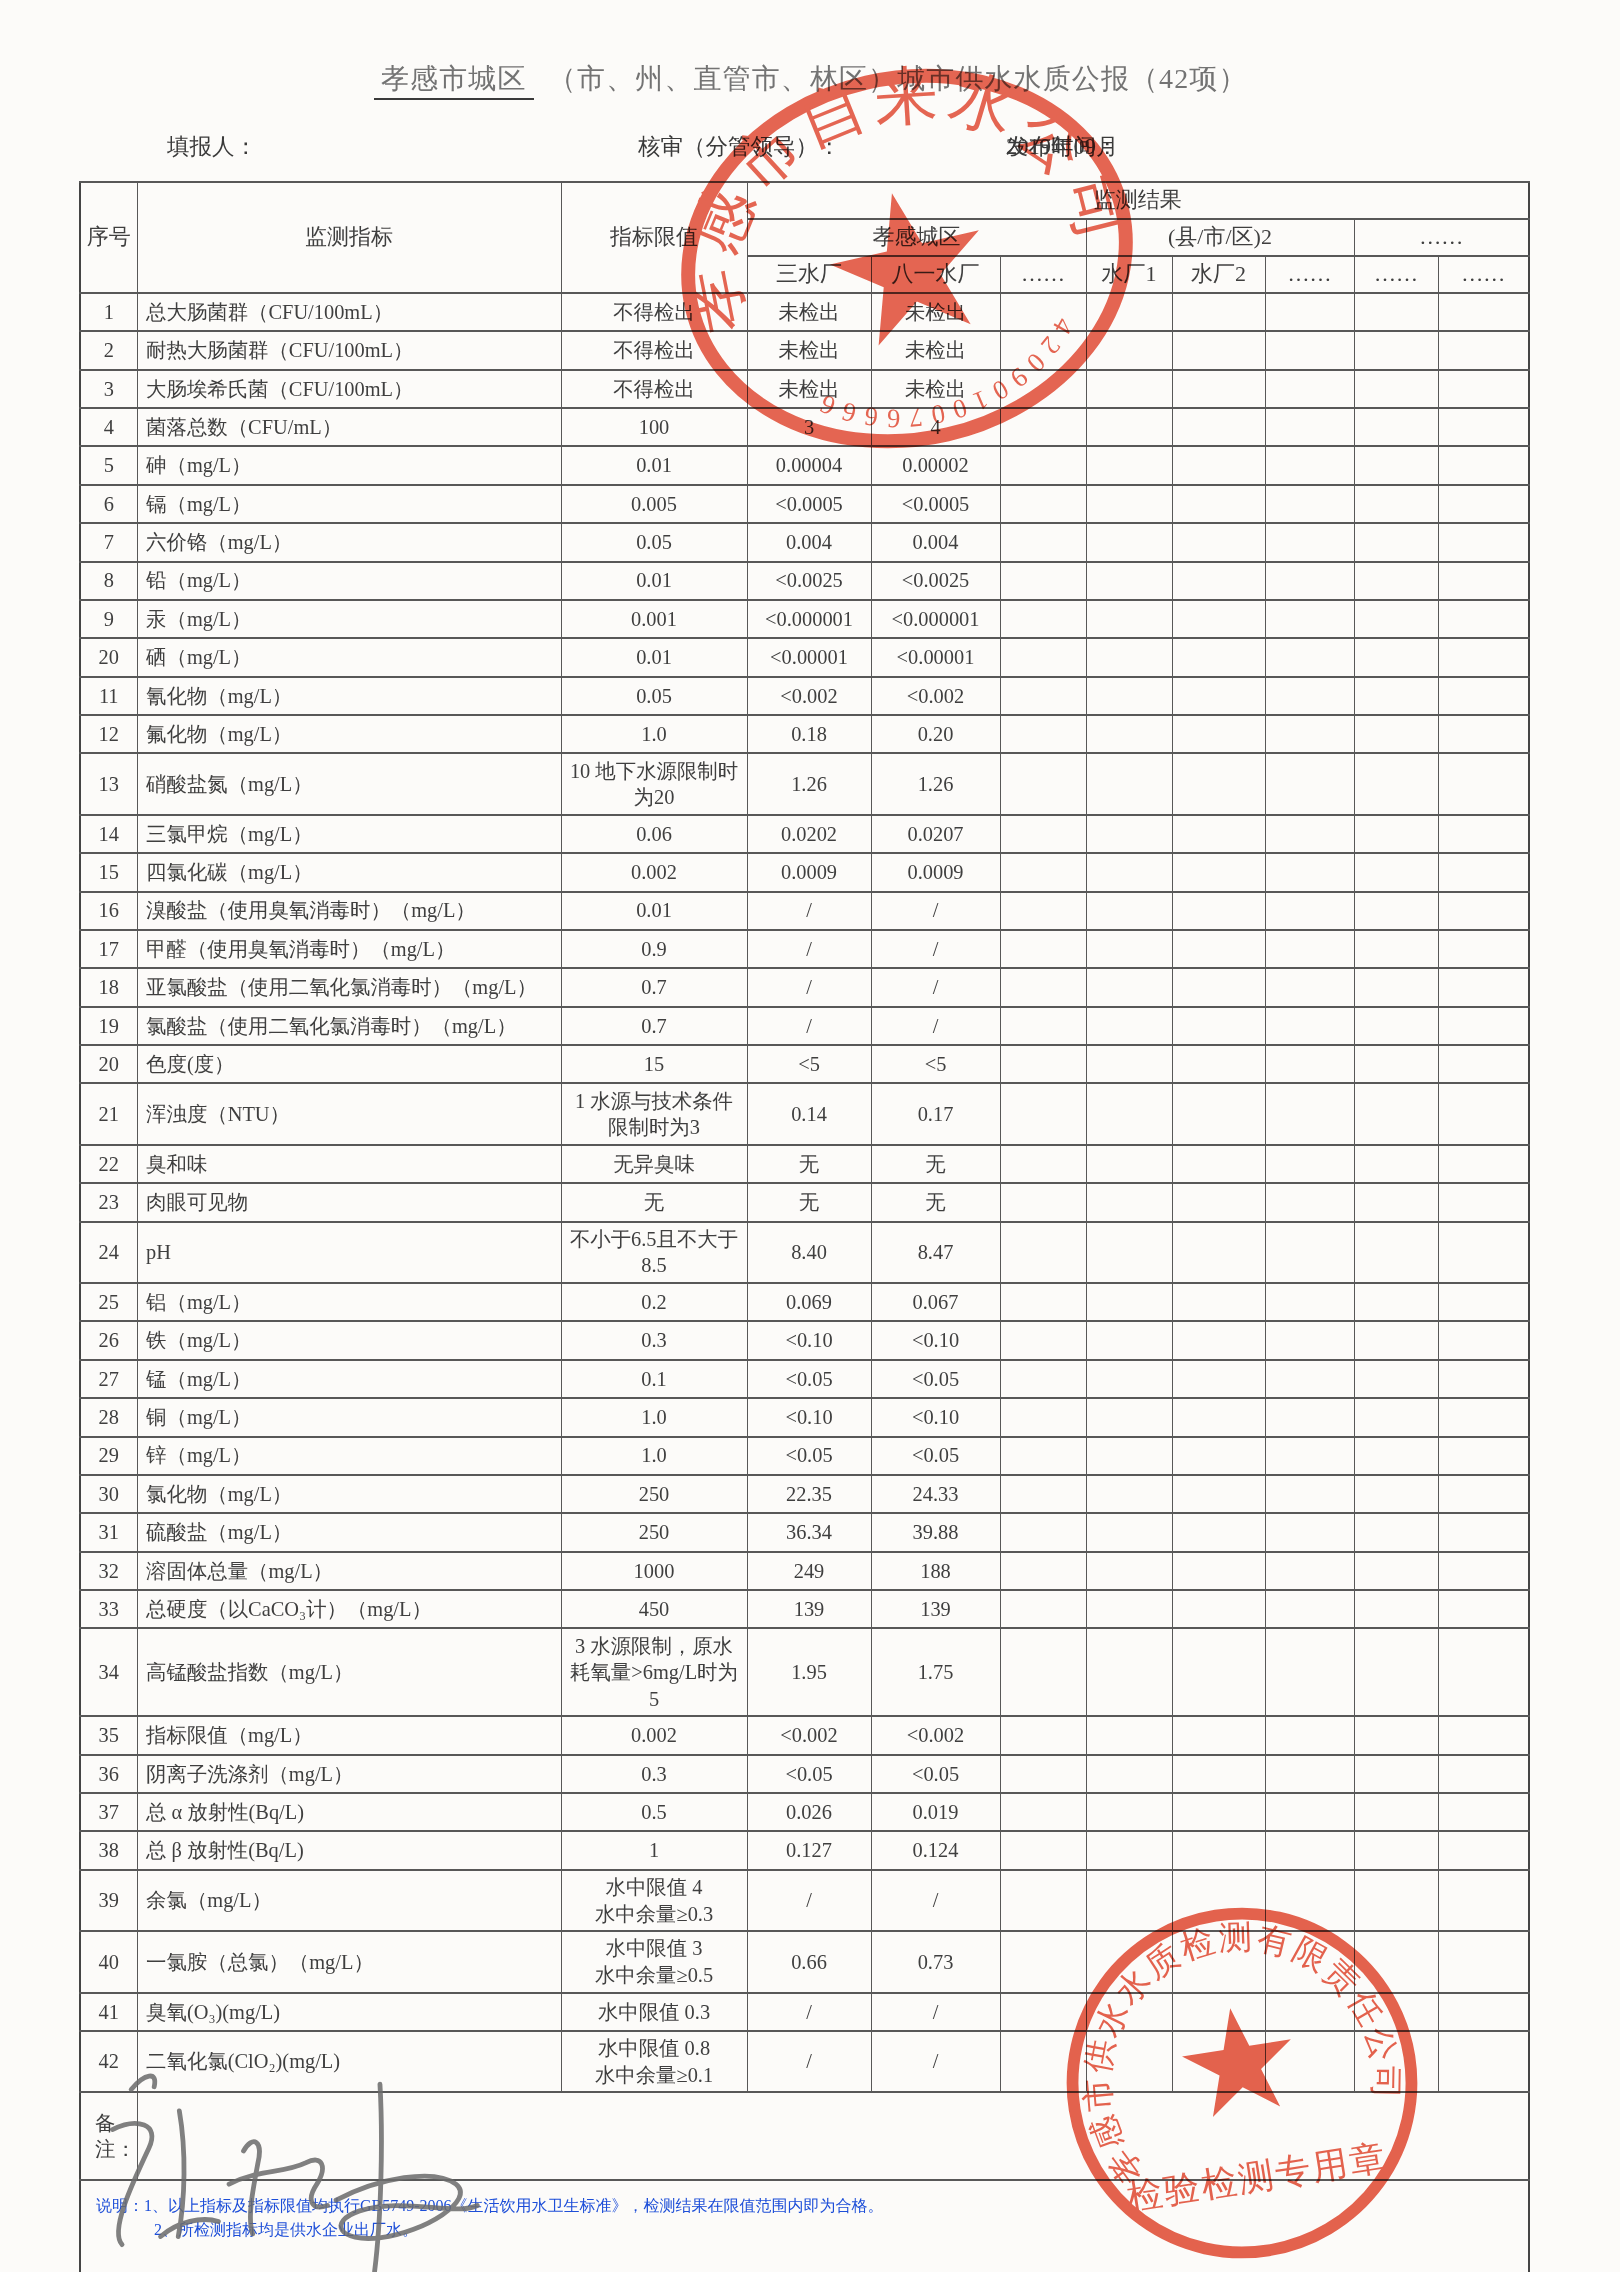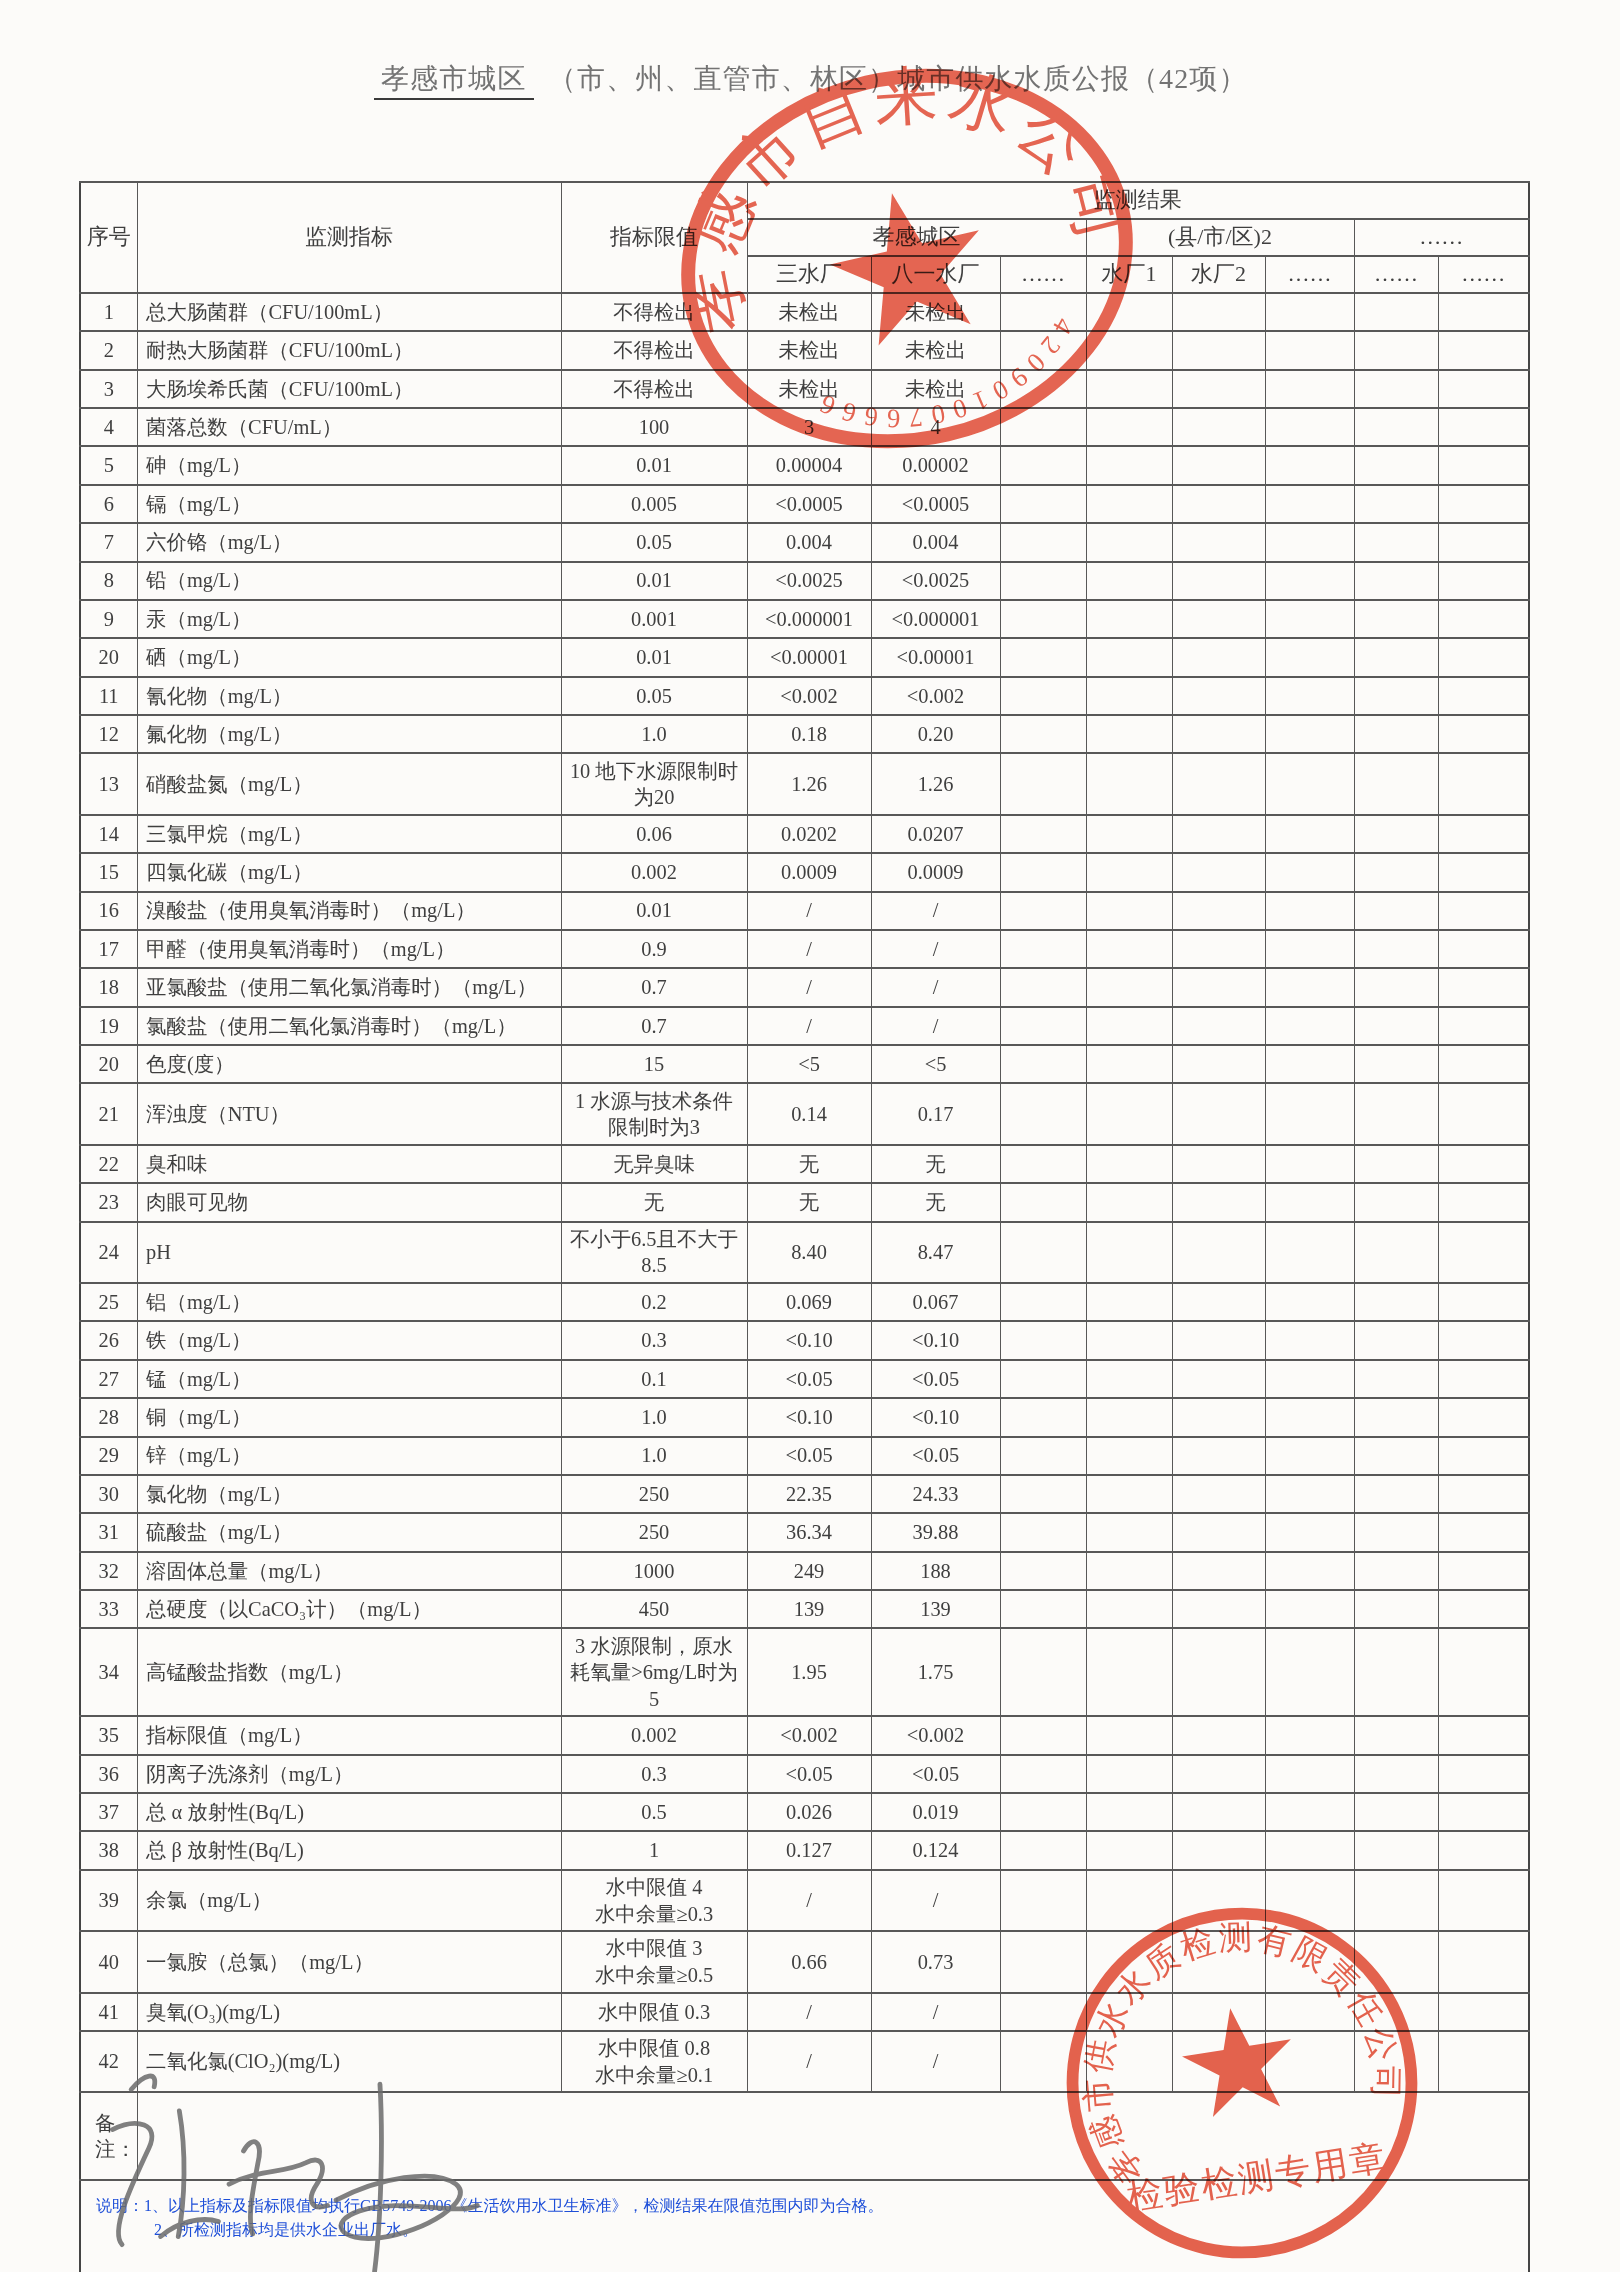--- a/index.html
+++ b/index.html
@@ -70,20 +70,28 @@
 </style>
 </head>
 <body>
 
 <div class="page">
 
   <div class="title">
     <span class="t-underline">孝感市城区</span><span>（市、州、直管市、林区）城市供水水质公报（42项）</span>
   </div>
 
+  <div class="meta">
+    <span class="m1">填报人：</span>
+    <span class="m2">核审（分管领导）：</span>
+    <span class="m3">
+        <span>发布时间：</span>
+        <span>2019年09月</span>
+      </span>
+  </div>
 
   <table class="report">
     <colgroup>
       <col style="width:57px">
         <col style="width:424px">
         <col style="width:186px">
       <col style="width:124px">
         <col style="width:129px">
         <col style="width:86px">
       <col style="width:86px">

